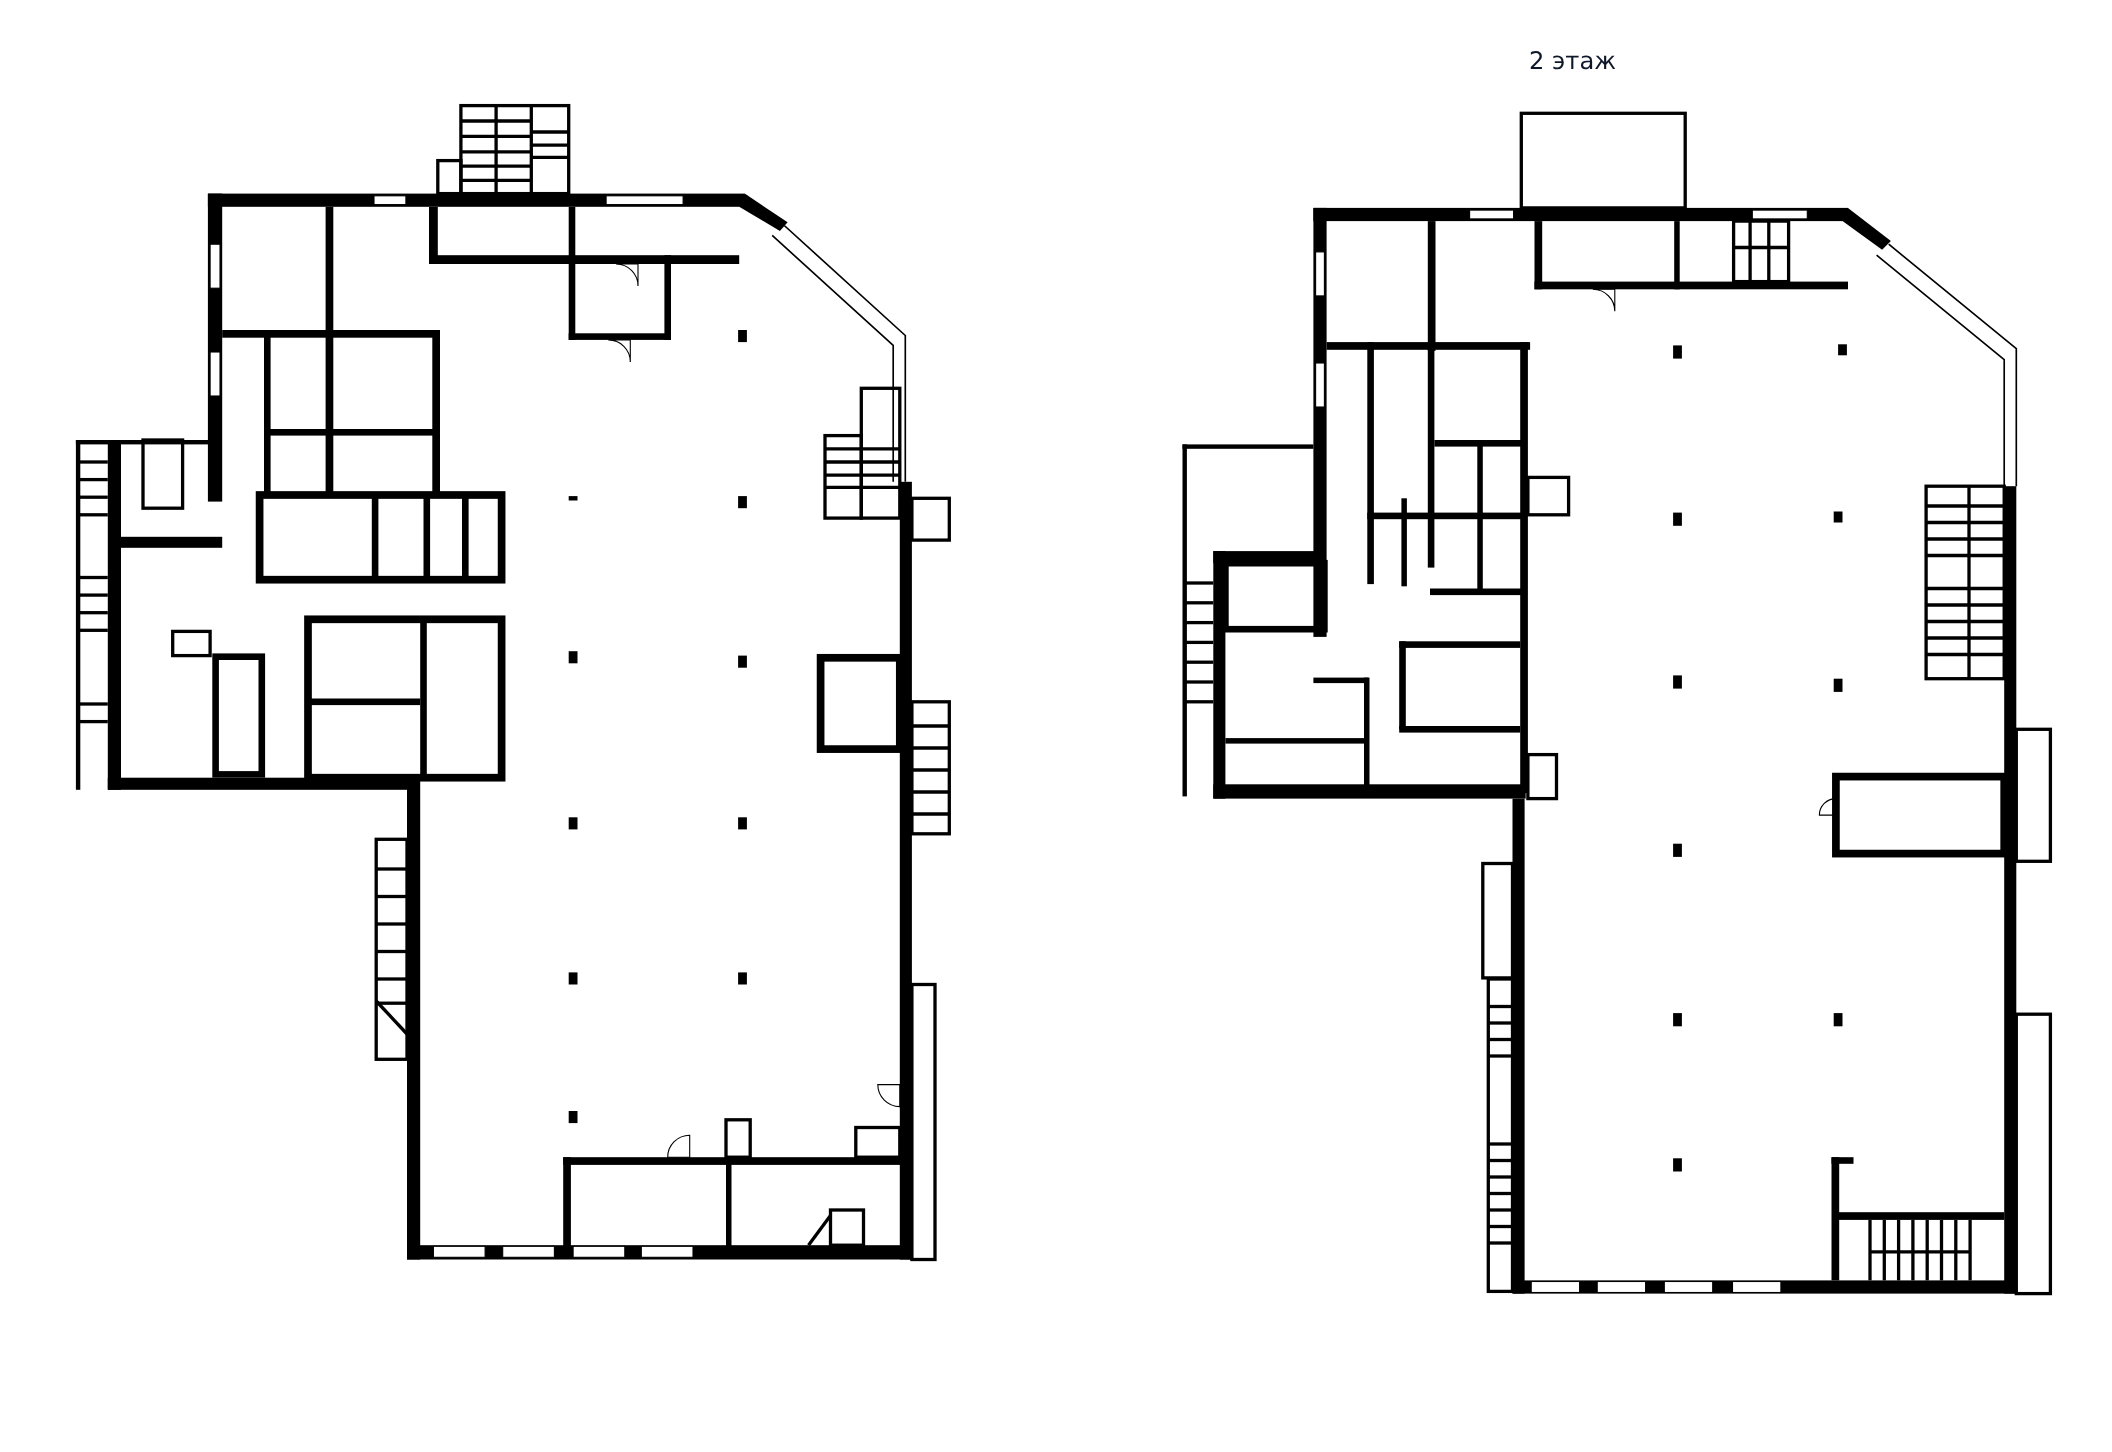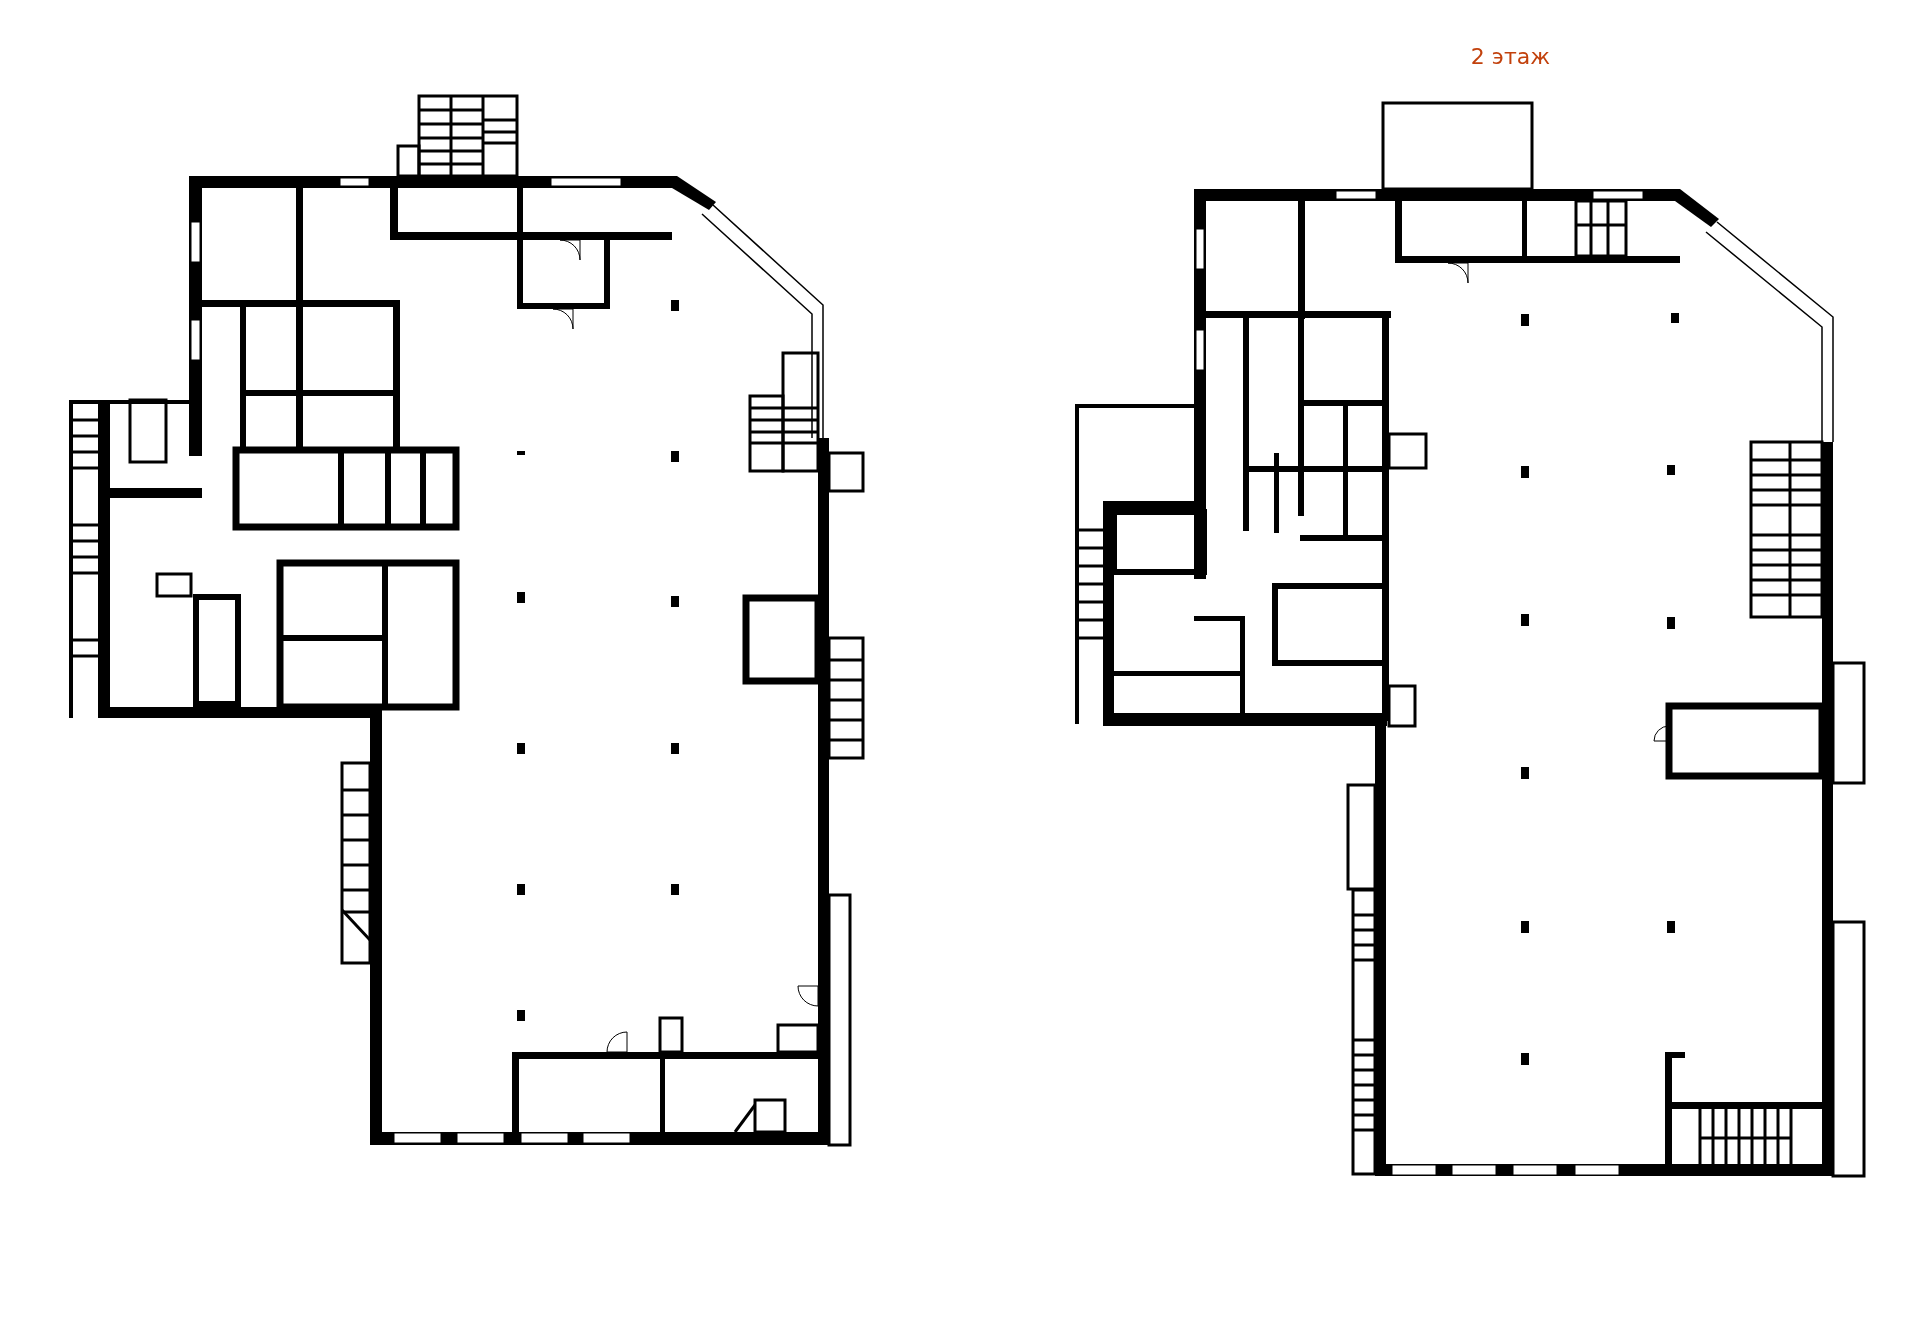--- a/index.html
+++ b/index.html
@@ -1,17 +1,17 @@
 <!DOCTYPE html>
 <html><head>
 <meta charset="utf-8">
 <style>
   html,body{margin:0;padding:0;background:#fff;}
   body{width:1920px;height:1320px;position:relative;overflow:hidden;font-family:"DejaVu Sans",sans-serif;}
-  .label{position:absolute;left:1390px;top:44px;width:160px;text-align:right;font-size:22px;color:#c2410c;}
+  .label{position:absolute;left:1390px;top:44px;width:160px;text-align:left;font-size:22px;color:#0f172a;}
   svg{position:absolute;left:0;top:0;}
   .w{fill:#000;}
   .t{fill:none;stroke:#000;stroke-width:3;}
   .th{fill:none;stroke:#000;stroke-width:1.5;}
   .win{fill:#fff;stroke:#000;stroke-width:1;}
   .door{fill:none;stroke:#000;stroke-width:1;}
 </style>
 </head>
 <body>
 

